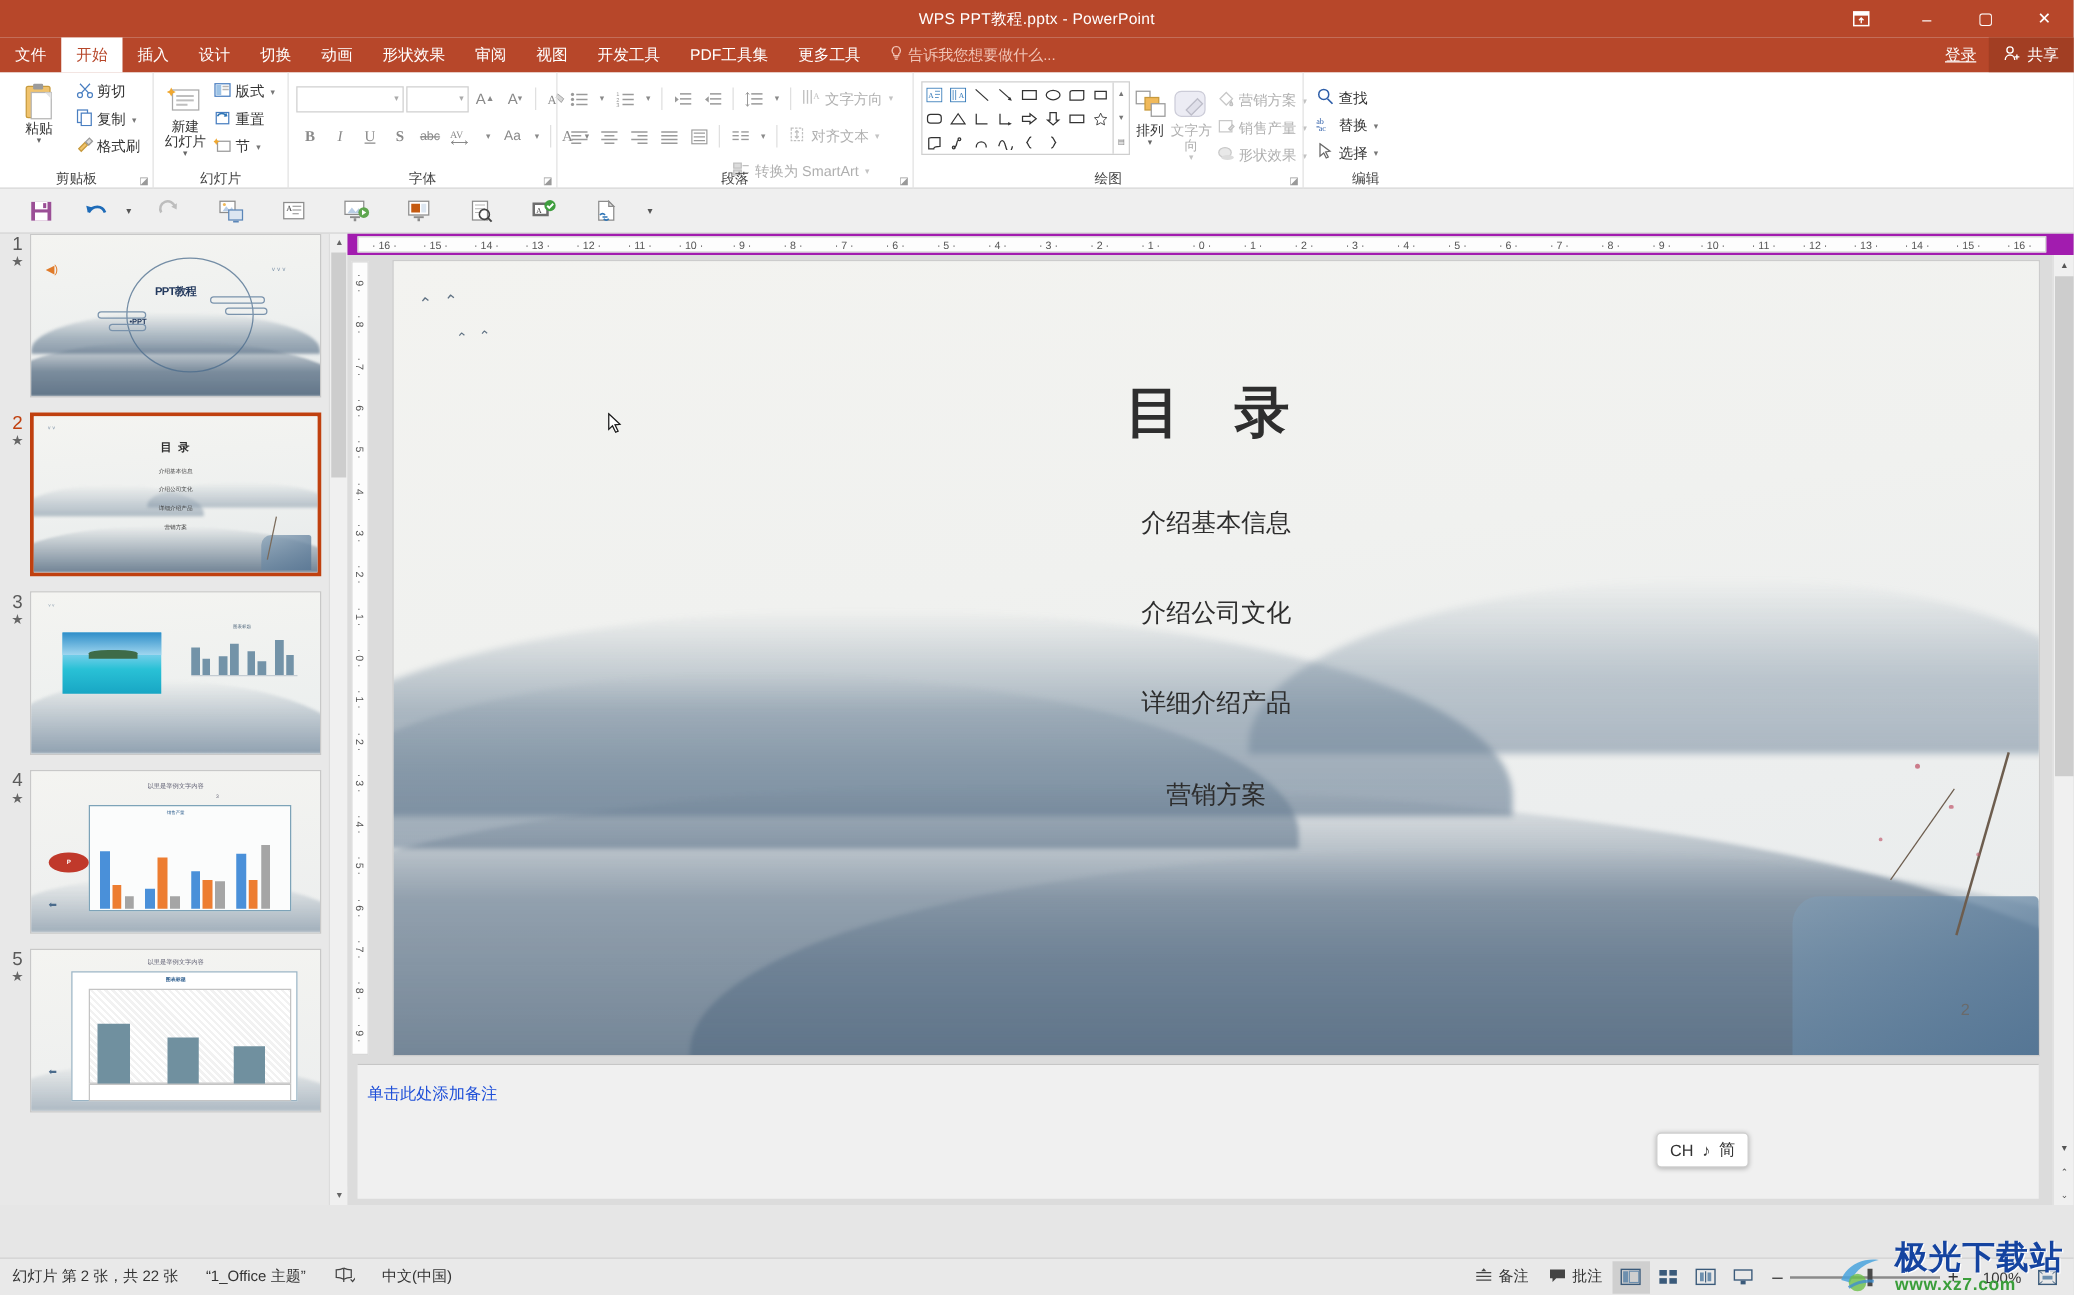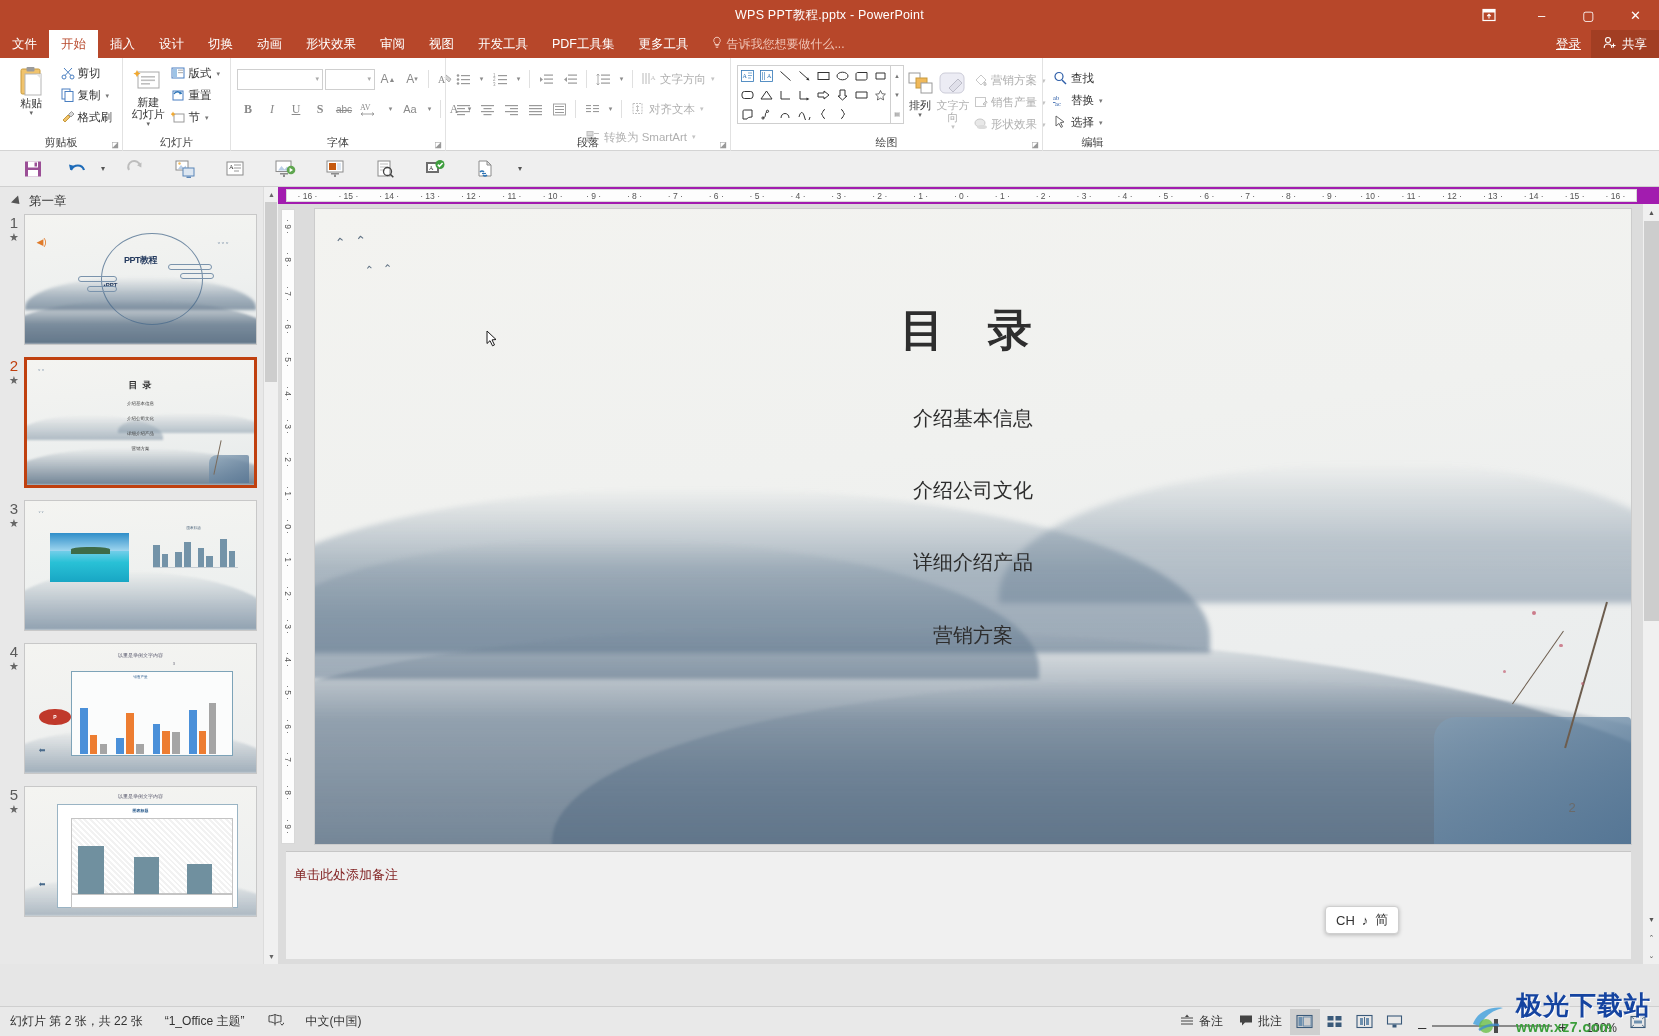--- a/index.html
+++ b/index.html
@@ -110,34 +110,34 @@
             background:#fdfdfd; border:1px solid #d8d8d8; }
   .vticks{ position:absolute; inset:0; display:flex; flex-direction:column;
            align-items:center; font-size:8.5px; color:#555;}
 
   .slidewrap{ position:absolute; left:37px; top:22px; right:28px; bottom:120px; }
   .slide{ position:absolute; inset:0; background:#f2f2ef; overflow:hidden;
           box-shadow:0 0 0 1px #cccccc; }
 
   .notes{ position:absolute; left:8px; right:28px; bottom:5px; height:108px;
           border-top:1px solid #c6c6c6; background:#f0f0f0;
-          padding:14px 0 0 8px; font-size:13px; color:#7f1d1d; }
+          padding:14px 0 0 8px; font-size:13px; color:#1d4ed8; }
 
   .editpane .vsb2{ position:absolute; right:0; top:17px; bottom:0; width:17px;
                    background:#f0f0f0; border-left:1px solid #dcdcdc;}
   .vsb2 .a{ width:17px;height:17px; display:flex;align-items:center;justify-content:center;
             font-size:7px;color:#555;}
   .vsb2 .bar{ position:absolute; top:17px; left:1px; width:15px; height:400px; background:#cdcdcd;}
 
   
   .status{ position:absolute; left:0; right:0; bottom:0; height:30px; background:#e9e9e9;
            border-top:1px solid #cfcfcf; display:flex; align-items:center;
            font-size:12px; color:#333; }
   .status .l{ display:flex; align-items:center; gap:22px; padding-left:10px;}
-  .status .r{ margin-left:auto; display:flex; align-items:flex-end; gap:0px; padding-right:6px;}
+  .status .r{ margin-left:auto; display:flex; align-items:center; gap:0px; padding-right:6px;}
   .sbtn{ height:26px; padding:0 8px; display:flex; align-items:center; gap:5px; cursor:default;}
   .vbtn{ width:30px;height:26px; display:flex;align-items:center;justify-content:center; cursor:default;}
   .vbtn.active{ background:#cfcfcf;}
   .zoomslider{ display:flex; align-items:center; gap:6px; padding:0 8px;}
   .ztrack{ width:120px; height:2px; background:#8a8a8a; position:relative;}
   .zhandle{ position:absolute; left:62px; top:-6px; width:4px; height:14px; background:#4a4a4a;}
   .zoomval{ width:42px; text-align:right; font-size:12px;}
 
   
   .ime{ position:absolute; left:1325px; top:906px; background:#fff; border:1px solid #cfcfcf;
@@ -802,24 +802,20 @@
         <path d="M5 13c1.2-1.4 2.8-1.4 4 0M8 16c1.2 1.4 2.8 1.4 4 0" fill="none" stroke="#2e75b6" stroke-width="1.4"></path>
         <path d="M7 14.5l4 0" stroke="#2e75b6" stroke-width="1.2"></path>
       </svg>
   </div>
   <div class="qbtn" style="width:20px;font-size:8px;color:#555">▾</div>
 </div>
 
 <div class="main">
 
   <div class="thumbpane">
-    <div class="chapter">
-      <span class="tri"></span>
-      <span>第一章</span>
-    </div>
 
     <div class="thumbrow">
       <div class="thnum">
         <span>1</span>
         <span class="st">★</span>
       </div>
       <div class="thumb">
         <div style="position:absolute;inset:0;background:linear-gradient(175deg,#f4f4f1 0%,#eef0ef 55%,#e4e8e9 100%)"></div>
         <div style="position:absolute;left:0;right:0;bottom:26%;height:26%;background:linear-gradient(180deg,rgba(124,146,164,0) 0%,rgba(110,132,152,.55) 60%,rgba(96,118,140,.7) 100%);filter:blur(1.4px);border-radius:50% 50% 0 0 / 90% 90% 0 0"></div>
         <div style="position:absolute;left:-10%;right:-10%;bottom:0;height:34%;background:linear-gradient(180deg,rgba(90,112,132,0) 0%,rgba(86,108,130,.75) 55%,rgba(76,98,120,.85) 100%);filter:blur(1px);border-radius:48% 52% 0 0 / 80% 90% 0 0"></div>

